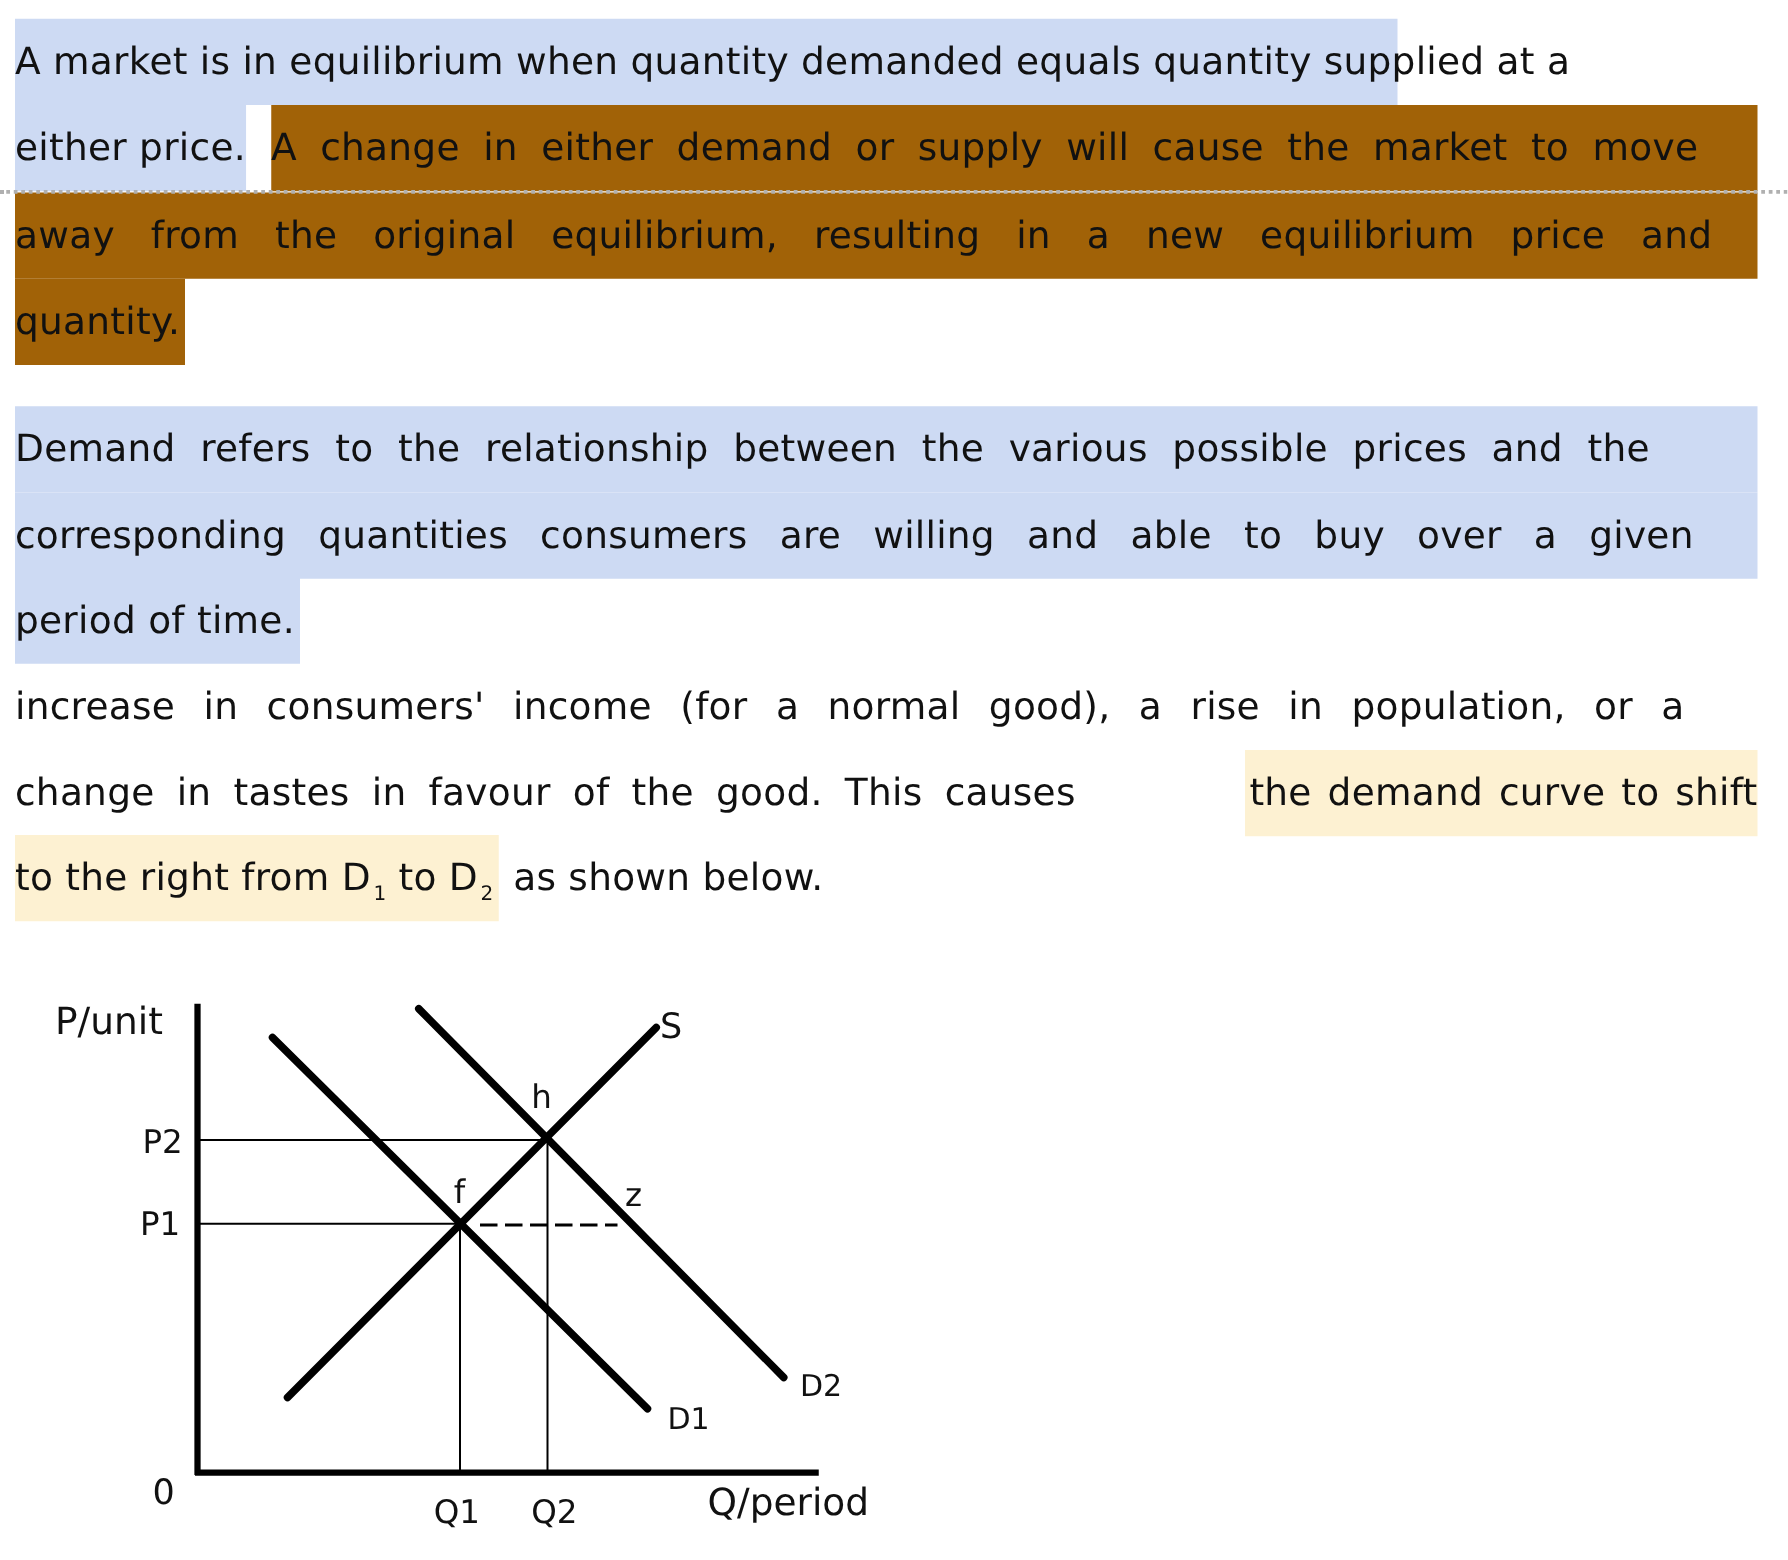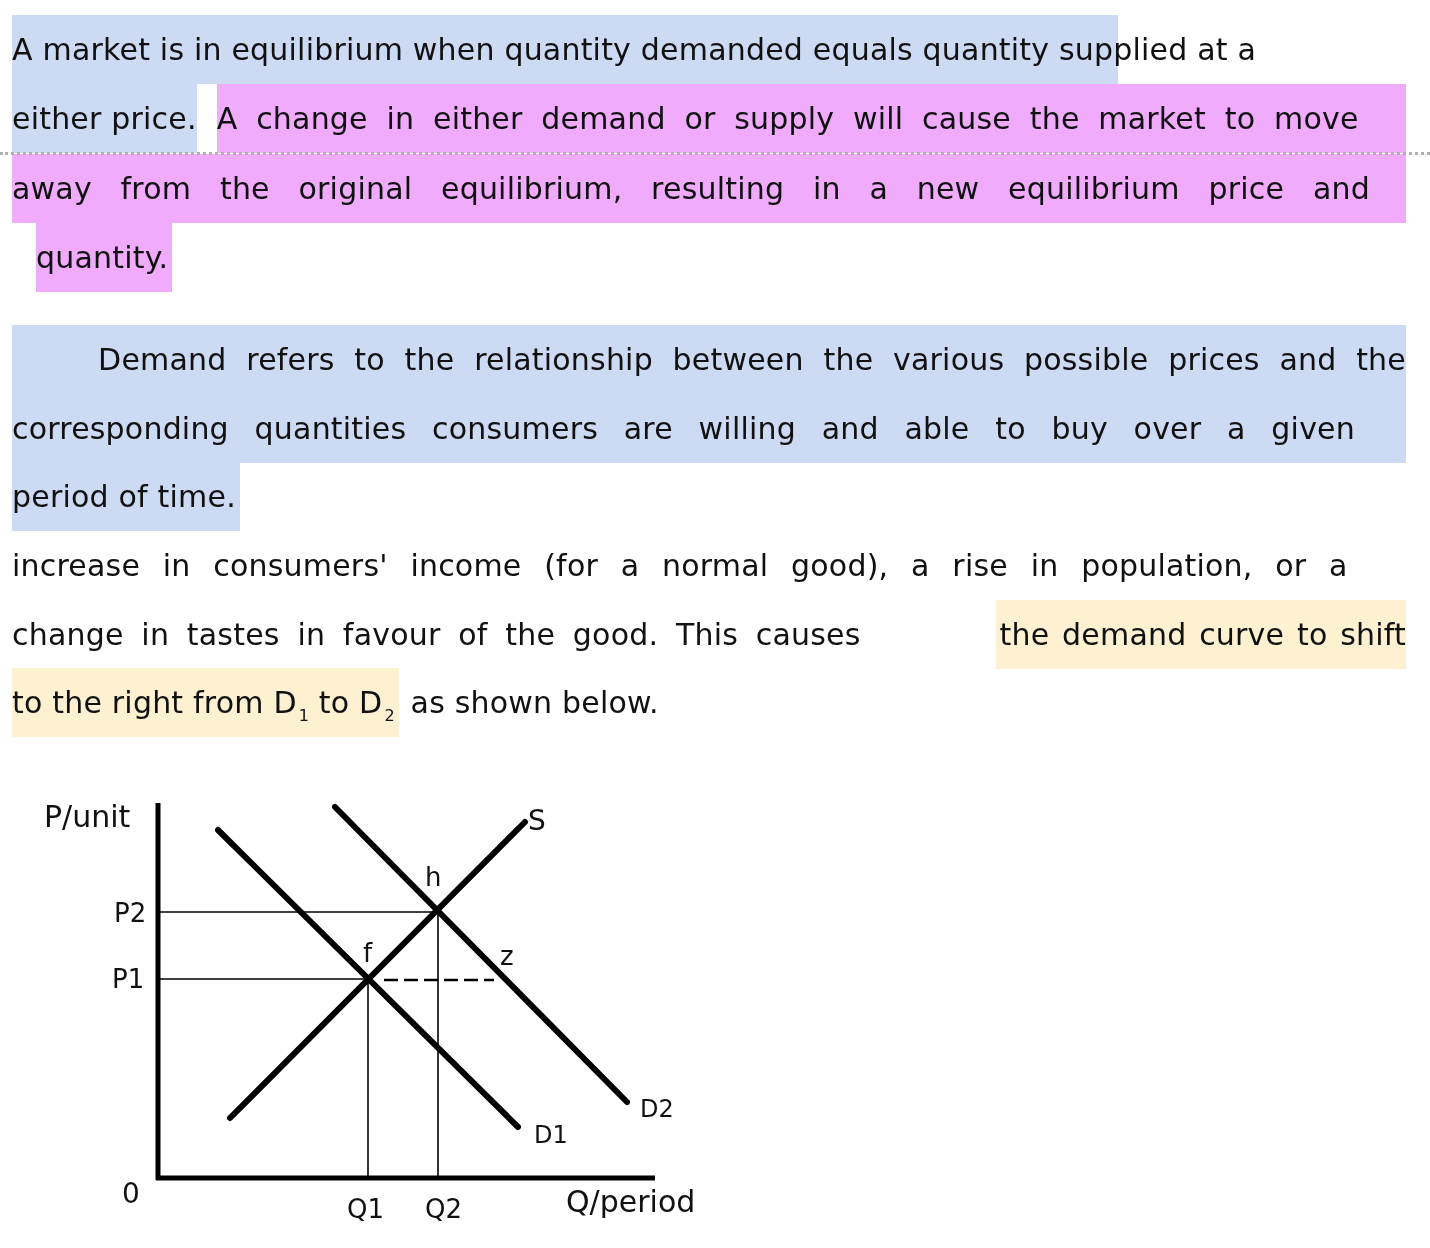--- a/index.html
+++ b/index.html
@@ -5,21 +5,21 @@
     html, body { margin: 0; padding: 0; background: #ffffff; }
     body { width: 1430px; height: 1248px; position: relative; overflow: hidden;
            font-family: "DejaVu Sans", sans-serif; color: #111; }
     .page-break { position: absolute; left: 0; top: 152px; width: 1430px; height: 0;
                   border-top: 3px dotted #b0b0b0; z-index: 3; }
     .line { position: absolute; left: 12px; height: 69px; line-height: 69px;
             font-size: 30px; white-space: nowrap; letter-spacing: 0.2px; z-index: 2; }
     .justify { width: 1106px; display: flex; justify-content: space-between; }
     .seg { display: inline-block; height: 69px; }
     .blue { background: #cddaf3; }
-    .lav  { background: #f0abfc; }
+    .lav  { background: #a16207; }
     .yel  { background: #fdf1d2; text-align: right; }
     .gap  { display: inline-block; width: 20px; height: 69px; background: #ffffff; }
     .w { display: inline-block; }
     sub.s { font-size: 16px; vertical-align: -8px; margin-left: 2px; }
     .chart { position: absolute; left: 0; top: 780px; width: 720px; height: 468px; z-index: 2; }
     .chart svg { display: block; }
     .chart text { font-family: "DejaVu Sans", sans-serif; fill: #111; }
   </style>
 </head>
 <body>
@@ -33,27 +33,27 @@
   <div class="line" style="top:84px; width:1394px; display:flex;">
     <span class="seg blue" style="padding-right:0;">either price.</span>
     <span class="gap"></span>
     <span class="seg lav" style="flex:1; display:flex; justify-content:space-between;">
       <span style="word-spacing:9px;">A change in either demand or supply will cause the market to move</span>
     </span>
   </div>
   <div class="line lav" style="top:154px; width:1394px; word-spacing:19px;">
     <span>away from the original equilibrium, resulting in a new equilibrium price and</span>
   </div>
-  <div class="line" style="top:223px;margin-left:24px;">
+  <div class="line" style="top:223px;">
     <span class="seg lav" style="padding-right:4px;">quantity.</span>
   </div>
 </div>
 
 <div>
-  <div class="line blue" style="top:325px; width:1394px; word-spacing:10px;text-align:right;">
+  <div class="line blue" style="top:325px; width:1394px; word-spacing:10px;">
     <span>Demand refers to the relationship between the various possible prices and the</span>
   </div>
   <div class="line blue" style="top:394px; width:1394px; word-spacing:16px;">
     <span>corresponding quantities consumers are willing and able to buy over a given</span>
   </div>
   <div class="line" style="top:462px; width:1394px; display:flex;">
     <span class="seg blue" style="padding-right:4px;">period of time.</span>
   </div>
   <div class="line" style="top:531px; width:1394px; word-spacing:13px;">
     <span>increase in consumers' income (for a normal good), a rise in population, or a</span>

